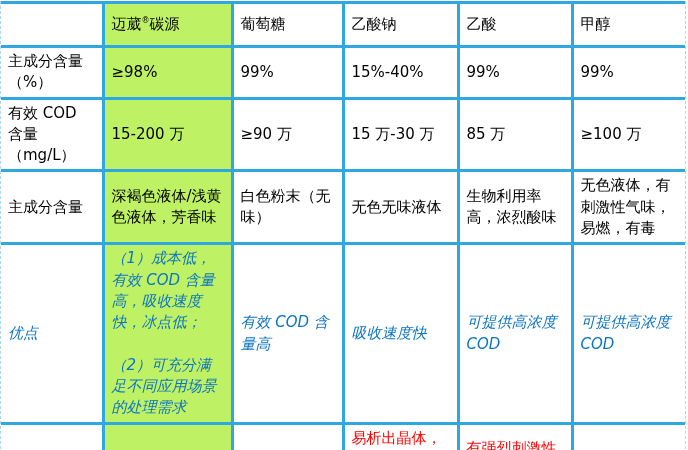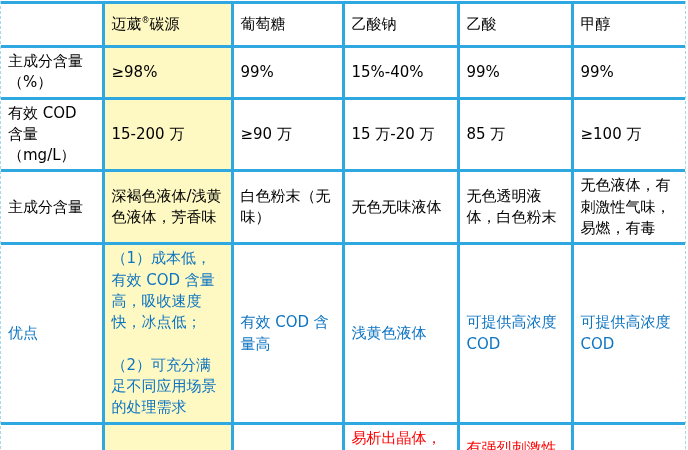--- a/index.html
+++ b/index.html
@@ -33,28 +33,28 @@
     padding: 3px 7px;
     vertical-align: middle;
     text-align: left;
     font-weight: normal;
     line-height: 1.42;
     white-space: pre-line;
     overflow: hidden;
   }
   .cmp th:first-child, .cmp td:first-child { border-left: 0; }
   .cmp th:last-child,  .cmp td:last-child  { border-right: 0; }
-  .col-brand { background: #fef9c3; }
+  .col-brand { background: #bef264; }
   .row-header   { height: 44px; }
   .row-main     { height: 43px; }
   .row-cod      { height: 48px; }
   .row-props    { height: 64px; }
   .row-adv      { height: 159px; }
   .row-dis      { height: 57px; }
-  tr.row-adv td { color: #0d74c2; }
+  tr.row-adv td { color: #0d74c2; font-style: italic; }
   tr.row-dis td { color: #fe0000; }
   .reg-mark {
     font-size: 8px;
     vertical-align: super;
     line-height: 0;
   }
 </style>
 </head>
 <body>
 
@@ -85,39 +85,39 @@
           <td class="col-brand">≥98%</td>
           <td>99%</td>
           <td>15%-40%</td>
           <td>99%</td>
           <td>99%</td>
         </tr>
         <tr class="row-cod">
           <td>有效 COD 含量（mg/L）</td>
           <td class="col-brand">15-200 万</td>
           <td>≥90 万</td>
-          <td>15 万-20 万</td>
+          <td>15 万-30 万</td>
           <td>85 万</td>
           <td>≥100 万</td>
         </tr>
         <tr class="row-props">
           <td>主成分含量</td>
           <td class="col-brand">深褐色液体/浅黄色液体，芳香味</td>
           <td>白色粉末（无味）</td>
           <td>无色无味液体</td>
-          <td>无色透明液体，白色粉末</td>
+          <td>生物利用率高，浓烈酸味</td>
           <td>无色液体，有刺激性气味，易燃，有毒</td>
         </tr>
         <tr class="row-adv">
           <td>优点</td>
           <td class="col-brand">（1）成本低，有效 COD 含量高，吸收速度快，冰点低；
 
 （2）可充分满足不同应用场景的处理需求</td>
           <td>有效 COD 含量高</td>
-          <td>浅黄色液体</td>
+          <td>吸收速度快</td>
           <td>可提供高浓度 COD</td>
           <td>可提供高浓度 COD</td>
         </tr>
         <tr class="row-dis">
           <td>缺点</td>
           <td class="col-brand">-</td>
           <td>投加不便、易导致污泥膨胀</td>
           <td>易析出晶体，增加盐度，有效 COD 含量低</td>
           <td>有强烈刺激性气味,易挥发,pH&lt;1</td>
           <td>危险试剂，储存不方便</td>

